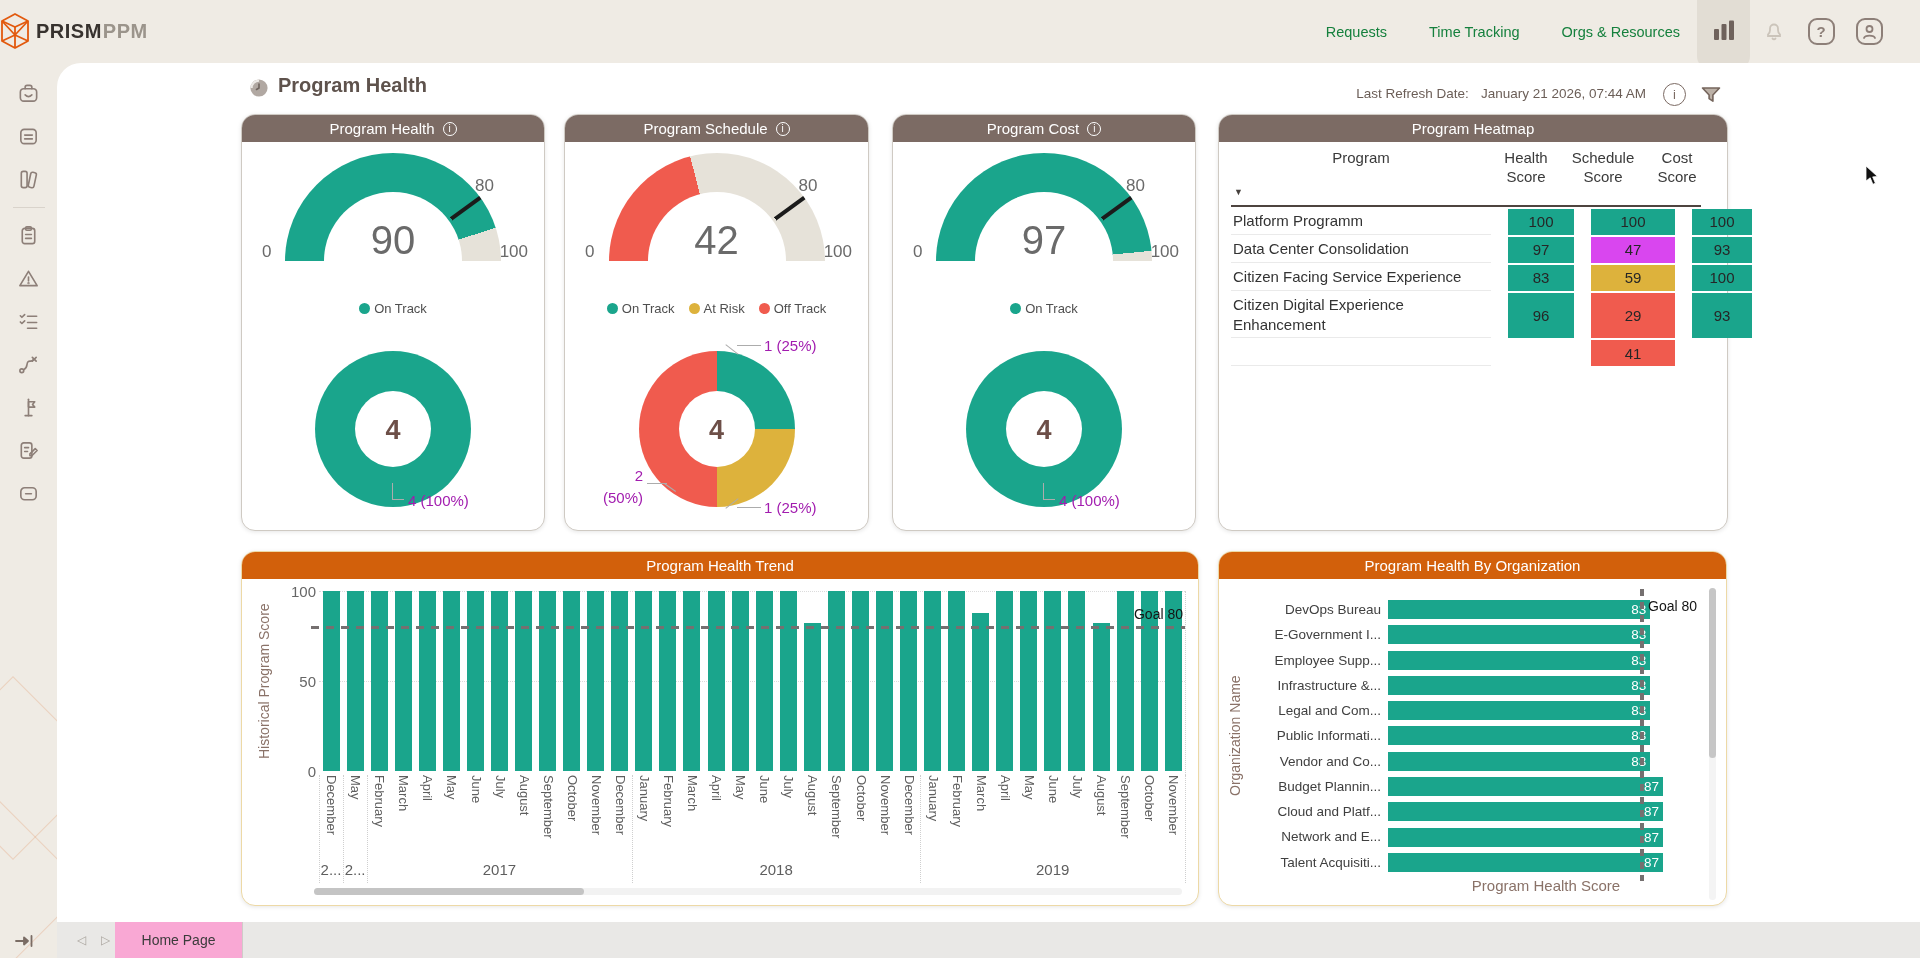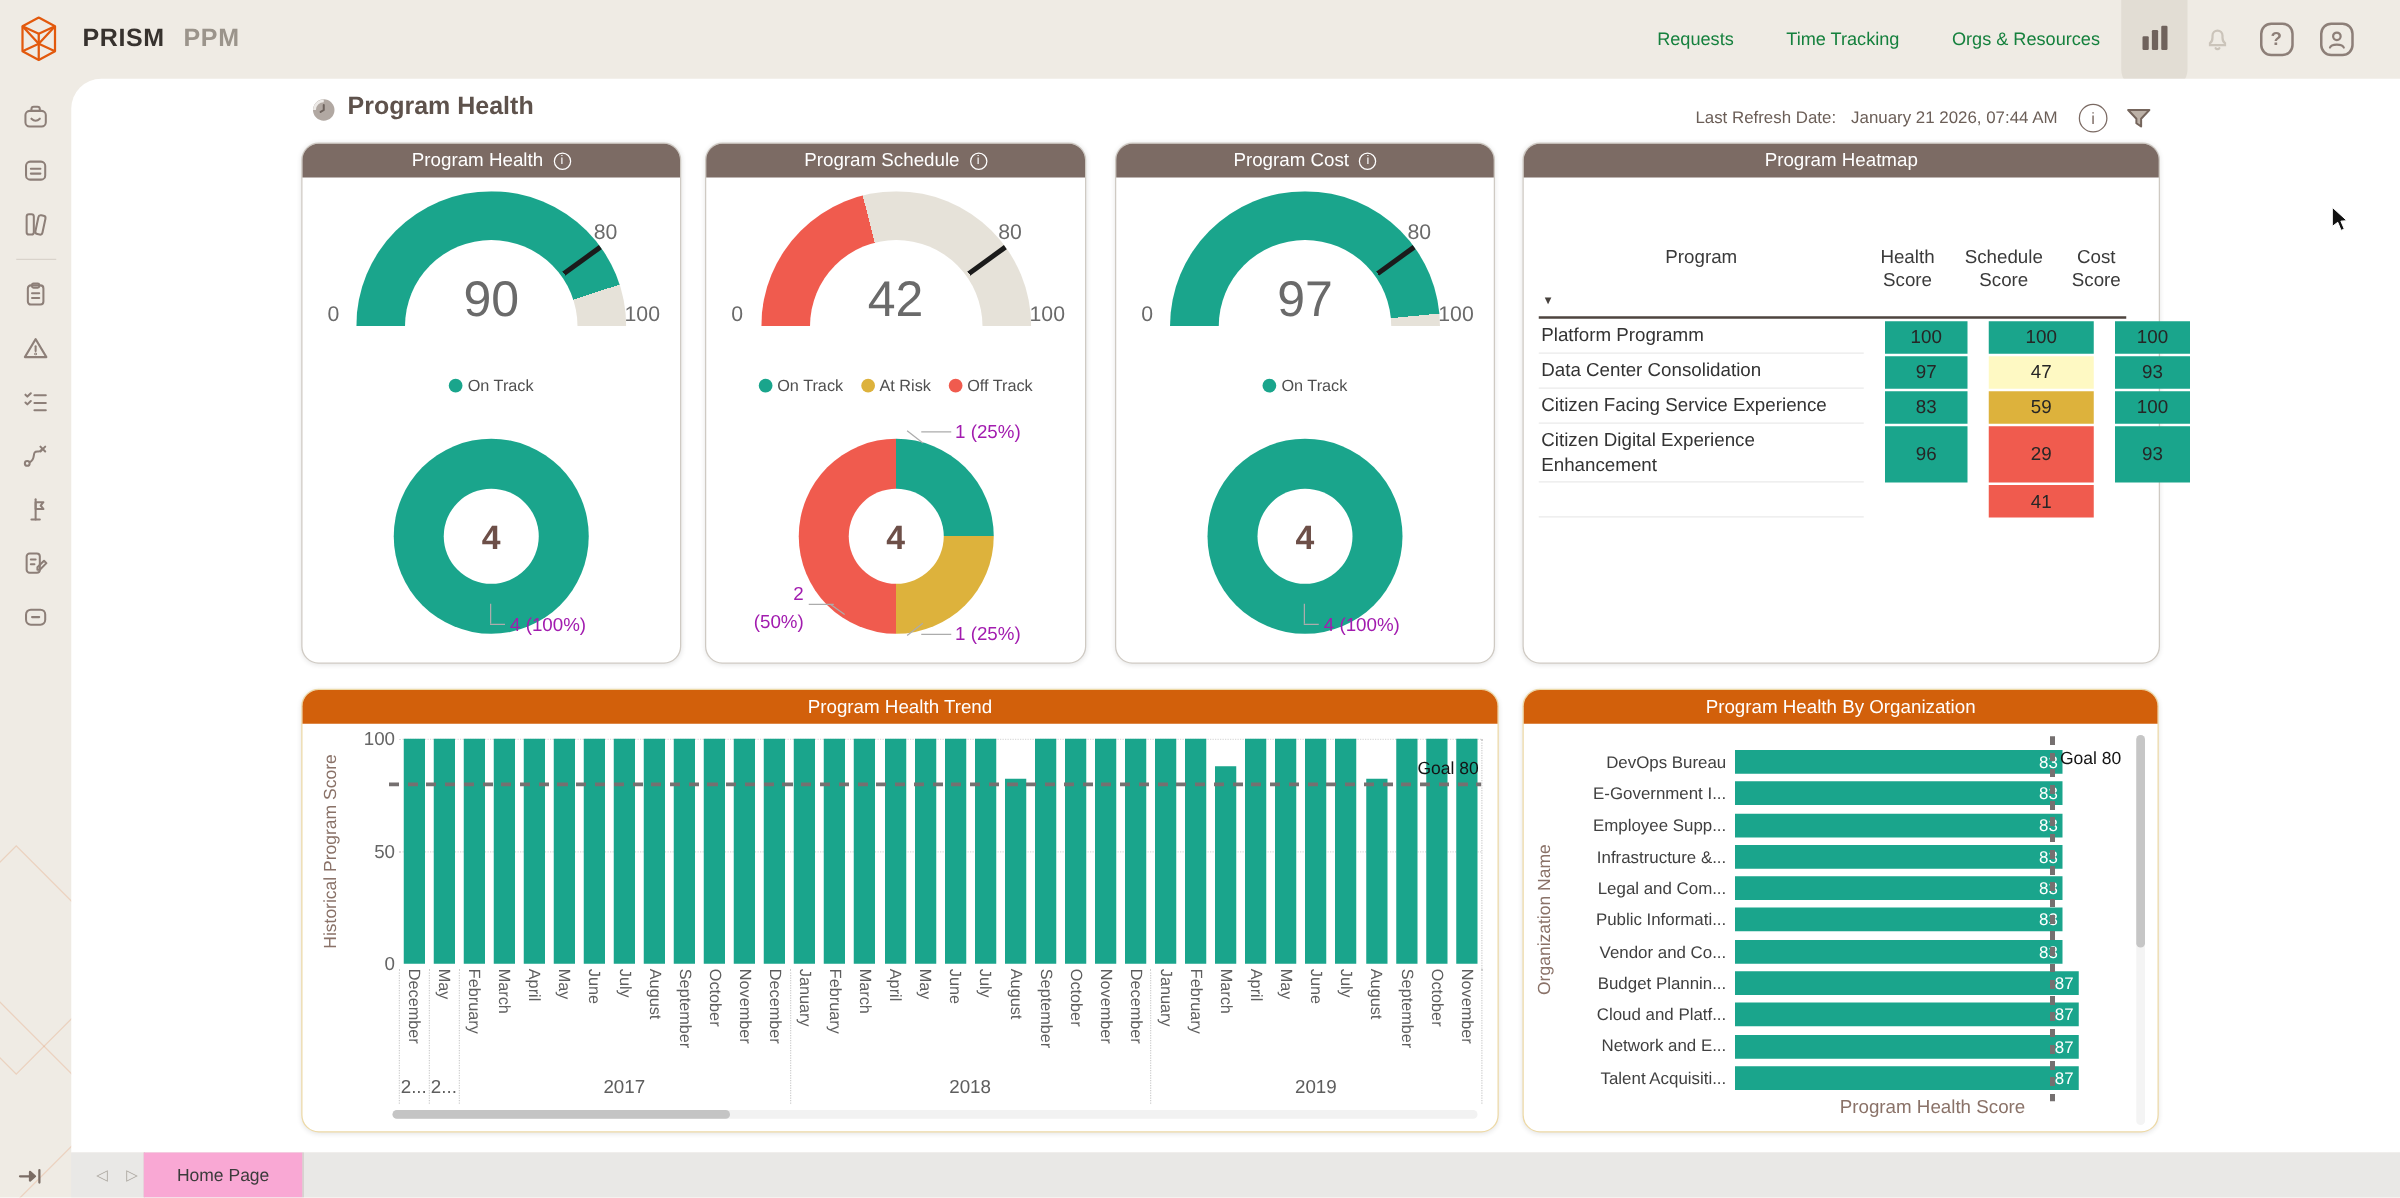--- a/index.html
+++ b/index.html
@@ -1,21 +1,21 @@
 <!DOCTYPE html>
 <html><head>
 <meta charset="utf-8">
 <style>
   * { margin:0; padding:0; box-sizing:border-box; }
   html,body { width:1920px; height:958px; overflow:hidden; }
   body { background:#EFEBE4; font-family:"Liberation Sans", sans-serif; position:relative; color:#3B3B3B; }
 
   
   .topbar { position:absolute; left:0; top:0; width:1920px; height:63px; }
-  .brand { position:absolute; left:16px; top:13px; display:flex; align-items:center; gap:20px; }
+  .brand { position:absolute; left:0; top:13px; display:flex; align-items:center; gap:6px; }
   .brand-bold { font-size:20px; font-weight:800; letter-spacing:.5px; color:#37322E; }
   .brand-light { font-size:20px; font-weight:600; letter-spacing:.5px; color:#9B948B; margin-left:-5px; }
   .topnav { position:absolute; right:240px; top:0; height:63px; display:flex; align-items:center; gap:42px; font-size:14.5px; color:#15803d; }
   .topnav span { cursor:pointer; }
   .active-tab { position:absolute; left:1697px; top:0; width:53px; height:70px; background:#E2DDD4; border-radius:0 0 14px 14px; display:flex; align-items:center; justify-content:center; padding-bottom:8px; }
   .tb-icon { position:absolute; top:17px; width:28px; height:28px; display:flex; align-items:center; justify-content:center; cursor:pointer; }
   .sq-icon { width:27px; height:27px; border:2.2px solid #8D7F78; border-radius:9px; display:flex; align-items:center; justify-content:center; color:#8D7F78; font-weight:700; font-size:15px; }
 
   
   .sidebar { position:absolute; left:0; top:63px; width:57px; bottom:0; }
@@ -59,21 +59,21 @@
   .donut-wrap { position:absolute; left:0; right:0; top:220px; height:190px; }
   .donut { position:absolute; left:50%; margin-left:-78px; top:16px; width:156px; height:156px; border-radius:50%; }
   .d-hole { position:absolute; left:40px; top:40px; width:76px; height:76px; border-radius:50%; background:#fff; }
   .d-center { position:absolute; left:0; right:0; top:80px; text-align:center; font-size:27px; font-weight:700; color:#6D4F48; }
   .co { position:absolute; font-size:15px; color:#a21caf; }
   .cl { position:absolute; border-top:1.5px solid #ACACAC; }
   .clv { position:absolute; border-left:1.5px solid #ACACAC; }
 
   
   .hm-table { position:absolute; left:12px; top:30px; width:470px; }
-  .hm-grid { display:grid; grid-template-columns:260px 66px 84px 60px; column-gap:2px;margin-top:48px; }
+  .hm-grid { display:grid; grid-template-columns:260px 66px 84px 60px; column-gap:2px; }
   .hm-h { font-size:15px; color:#3A3A3A; text-align:center; line-height:1.25; padding-top:4px; }
   .hm-sort { height:16px; font-size:9px; color:#46413D; padding-left:3px; }
   .hm-rule { border-top:2px solid #4E443F; margin-top:2px; }
   .hm-row { display:grid; grid-template-columns:260px 66px 84px 60px; column-gap:17px; margin-top:2px; }
   .hm-prog { font-size:15px; color:#333; display:flex; align-items:center; border-bottom:1px solid #EAEAEA; padding:2px 2px; line-height:1.35; }
   .hm-cell { display:flex; align-items:center; justify-content:center; font-size:15px; color:#262626; min-height:26px; }
 
   
   .trend-plot { position:absolute; left:77px; top:39px; width:866px; height:180px; display:flex; }
   .grid-dot { position:absolute; left:77px; width:866px; border-top:1px dotted #DCDCDC; }
@@ -409,21 +409,21 @@
     <div id="hm-rows">
         <div class="hm-row">
           <div class="hm-prog">Platform Programm</div>
           <div class="hm-cell" style="background:#1AA58C">100</div>
           <div class="hm-cell" style="background:#1AA58C">100</div>
           <div class="hm-cell" style="background:#1AA58C">100</div>
         </div>
         <div class="hm-row">
           <div class="hm-prog">Data Center Consolidation</div>
           <div class="hm-cell" style="background:#1AA58C">97</div>
-          <div class="hm-cell" style="background:#fef9c3">47</div>
+          <div class="hm-cell" style="background:#d946ef">47</div>
           <div class="hm-cell" style="background:#1AA58C">93</div>
         </div>
         <div class="hm-row">
           <div class="hm-prog">Citizen Facing Service Experience</div>
           <div class="hm-cell" style="background:#1AA58C">83</div>
           <div class="hm-cell" style="background:#DDB23C">59</div>
           <div class="hm-cell" style="background:#1AA58C">100</div>
         </div>
         <div class="hm-row">
           <div class="hm-prog">Citizen Digital Experience Enhancement</div>

